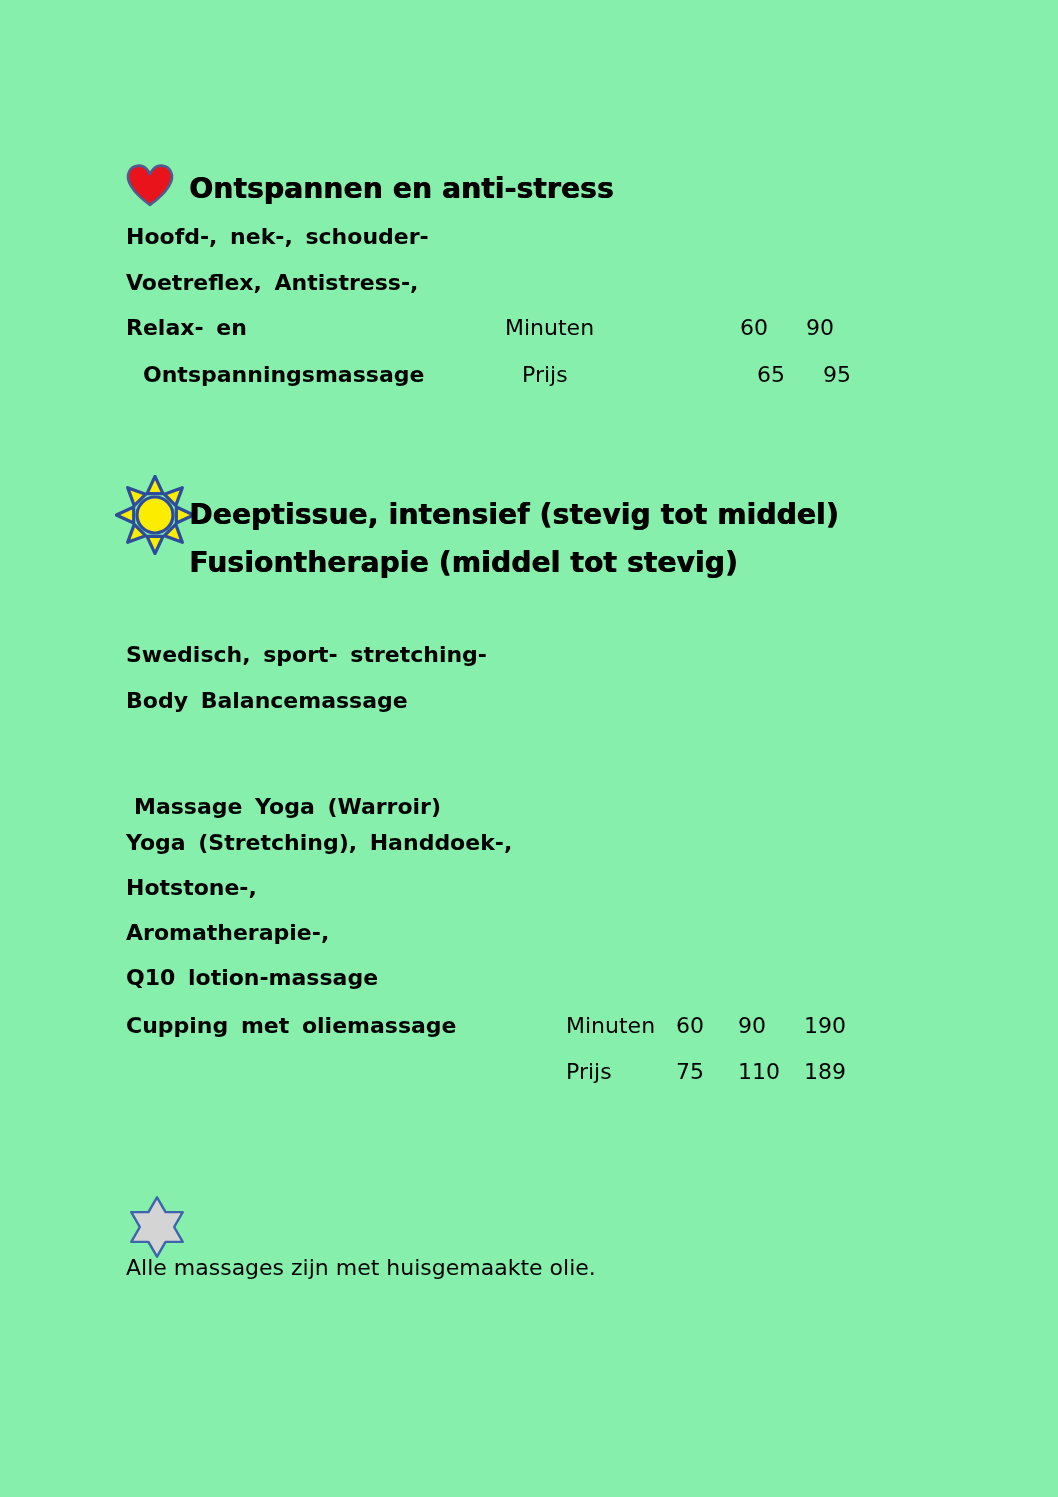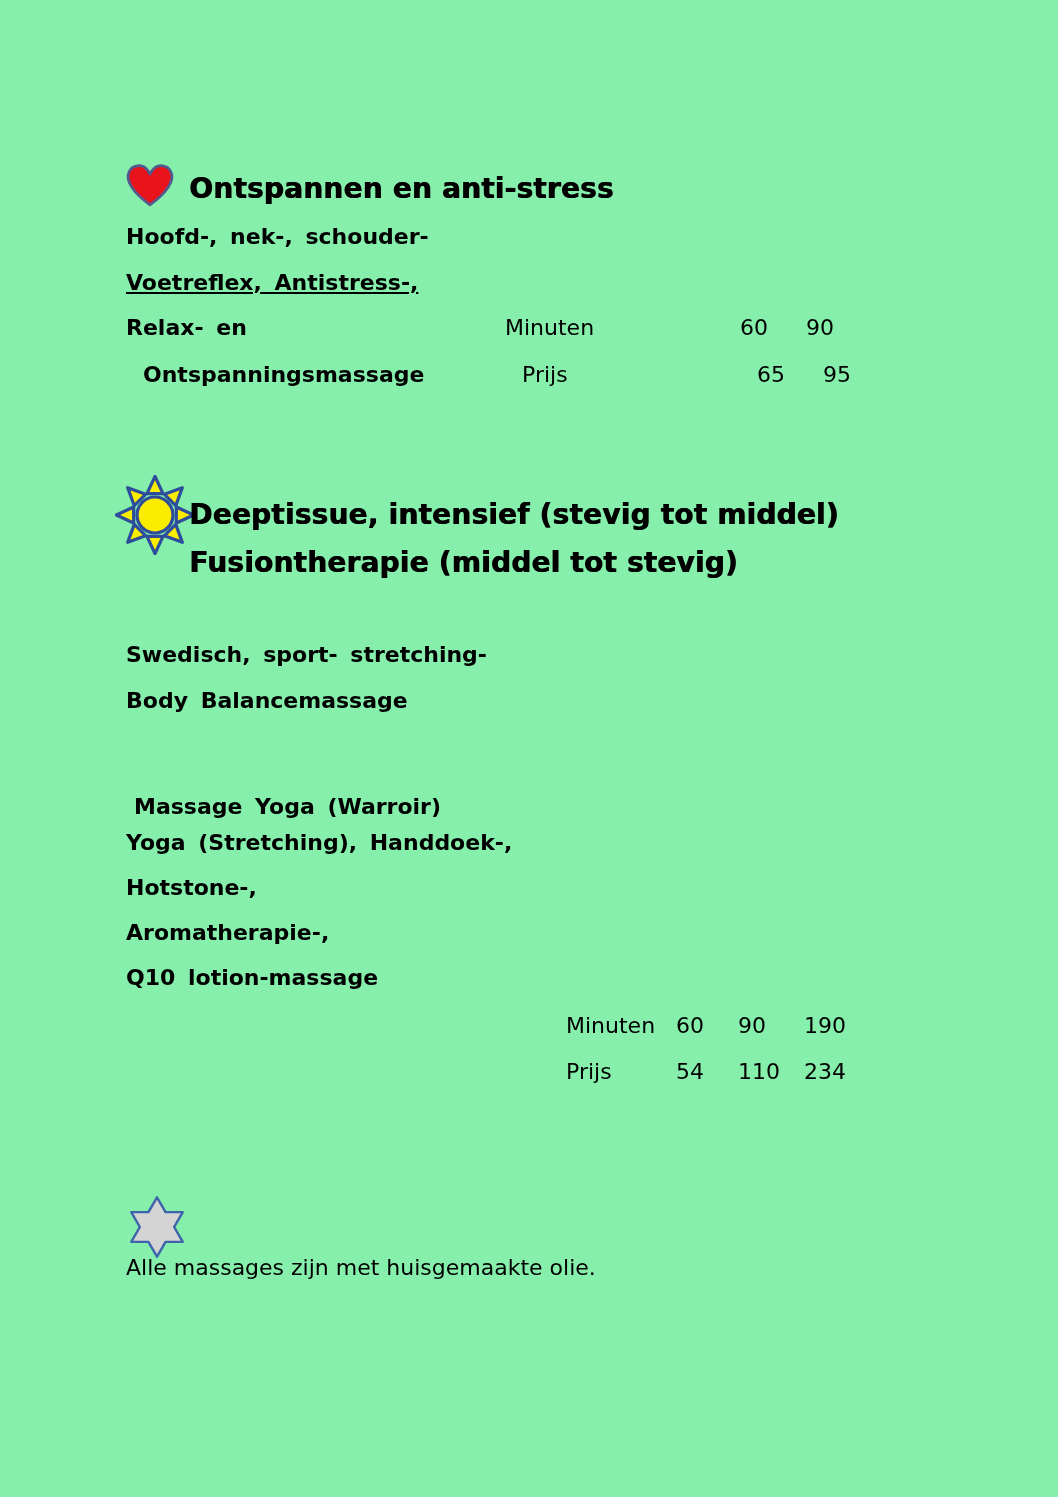--- a/index.html
+++ b/index.html
@@ -70,21 +70,21 @@
     <svg class="icon icon-heart" viewBox="0 0 50 46">
       <g stroke-width="2.6" stroke-linejoin="round" stroke="#515a8e">
         <g fill="#e8131b">
           <path d="M25 43 C 8 31 1 19 5 11 C 8 4.5 17 3.5 22 9 C 23.7 11 25 13.5 25 13.5 C 25 13.5 26.3 11 28 9 C 33 3.5 42 4.5 45 11 C 49 19 42 31 25 43 Z"></path>
         </g>
       </g>
     </svg>
     <div class="heading" style="left:189px; top:172px;">Ontspannen en anti-stress</div>
 
     <div class="line bold item" style="top:214px;">Hoofd-, nek-, schouder-</div>
-    <div class="line bold item" style="top:260px;text-decoration:underline;">Voetreflex, Antistress-,</div>
+    <div class="line bold item" style="top:260px;">Voetreflex, Antistress-,</div>
 
     <div class="trow" style="top:305px;">
       <span class="cell bold item t1-label">Relax- en</span>
       <span class="cell t1-header">Minuten</span>
       <span class="cell num t1-v1">60</span>
       <span class="cell num t1-v2">90</span>
     </div>
     <div class="trow" style="top:352px;margin-left:17px;">
       <span class="cell bold item t1-label">Ontspanningsmassage</span>
       <span class="cell t1-header">Prijs</span>
@@ -115,31 +115,32 @@
     <div class="line bold item" style="top:632px;">Swedisch, sport- stretching-</div>
     <div class="line bold item" style="top:678px;">Body Balancemassage</div>
 
     <div class="line bold item" style="top:784px;margin-left:8px;">Massage Yoga (Warroir)</div>
     <div class="line bold item" style="top:820px;">Yoga (Stretching), Handdoek-,</div>
     <div class="line bold item" style="top:865px;">Hotstone-,</div>
     <div class="line bold item" style="top:910px;">Aromatherapie-,</div>
     <div class="line bold item" style="top:955px;">Q10 lotion-massage</div>
 
     <div class="trow" style="top:1003px;">
+      <span class="cell bold item t2-label">Cupping met oliemassage</span>
       <span class="cell t2-header">Minuten</span>
       <span class="cell num t2-v1">60</span>
       <span class="cell num t2-v2">90</span>
       <span class="cell num t2-v3">190</span>
     </div>
     <div class="trow" style="top:1049px;">
       <span class="cell bold item t2-label"></span>
       <span class="cell t2-header">Prijs</span>
-      <span class="cell num t2-v1">54</span>
+      <span class="cell num t2-v1">75</span>
       <span class="cell num t2-v2">110</span>
-      <span class="cell num t2-v3">234</span>
+      <span class="cell num t2-v3">189</span>
     </div>
   </div>
 
   <div>
     <svg class="icon icon-star" viewBox="0 0 60 60">
       <g stroke-width="2.2" stroke-linejoin="round" stroke="#3e64ab">
         <g fill="#d4d4d4">
           <polygon points="30,3 37.8,16.5 53.4,16.5 45.6,30 53.4,43.5 37.8,43.5 30,57 22.2,43.5 6.6,43.5 14.4,30 6.6,16.5 22.2,16.5"></polygon>
         </g>
       </g>

